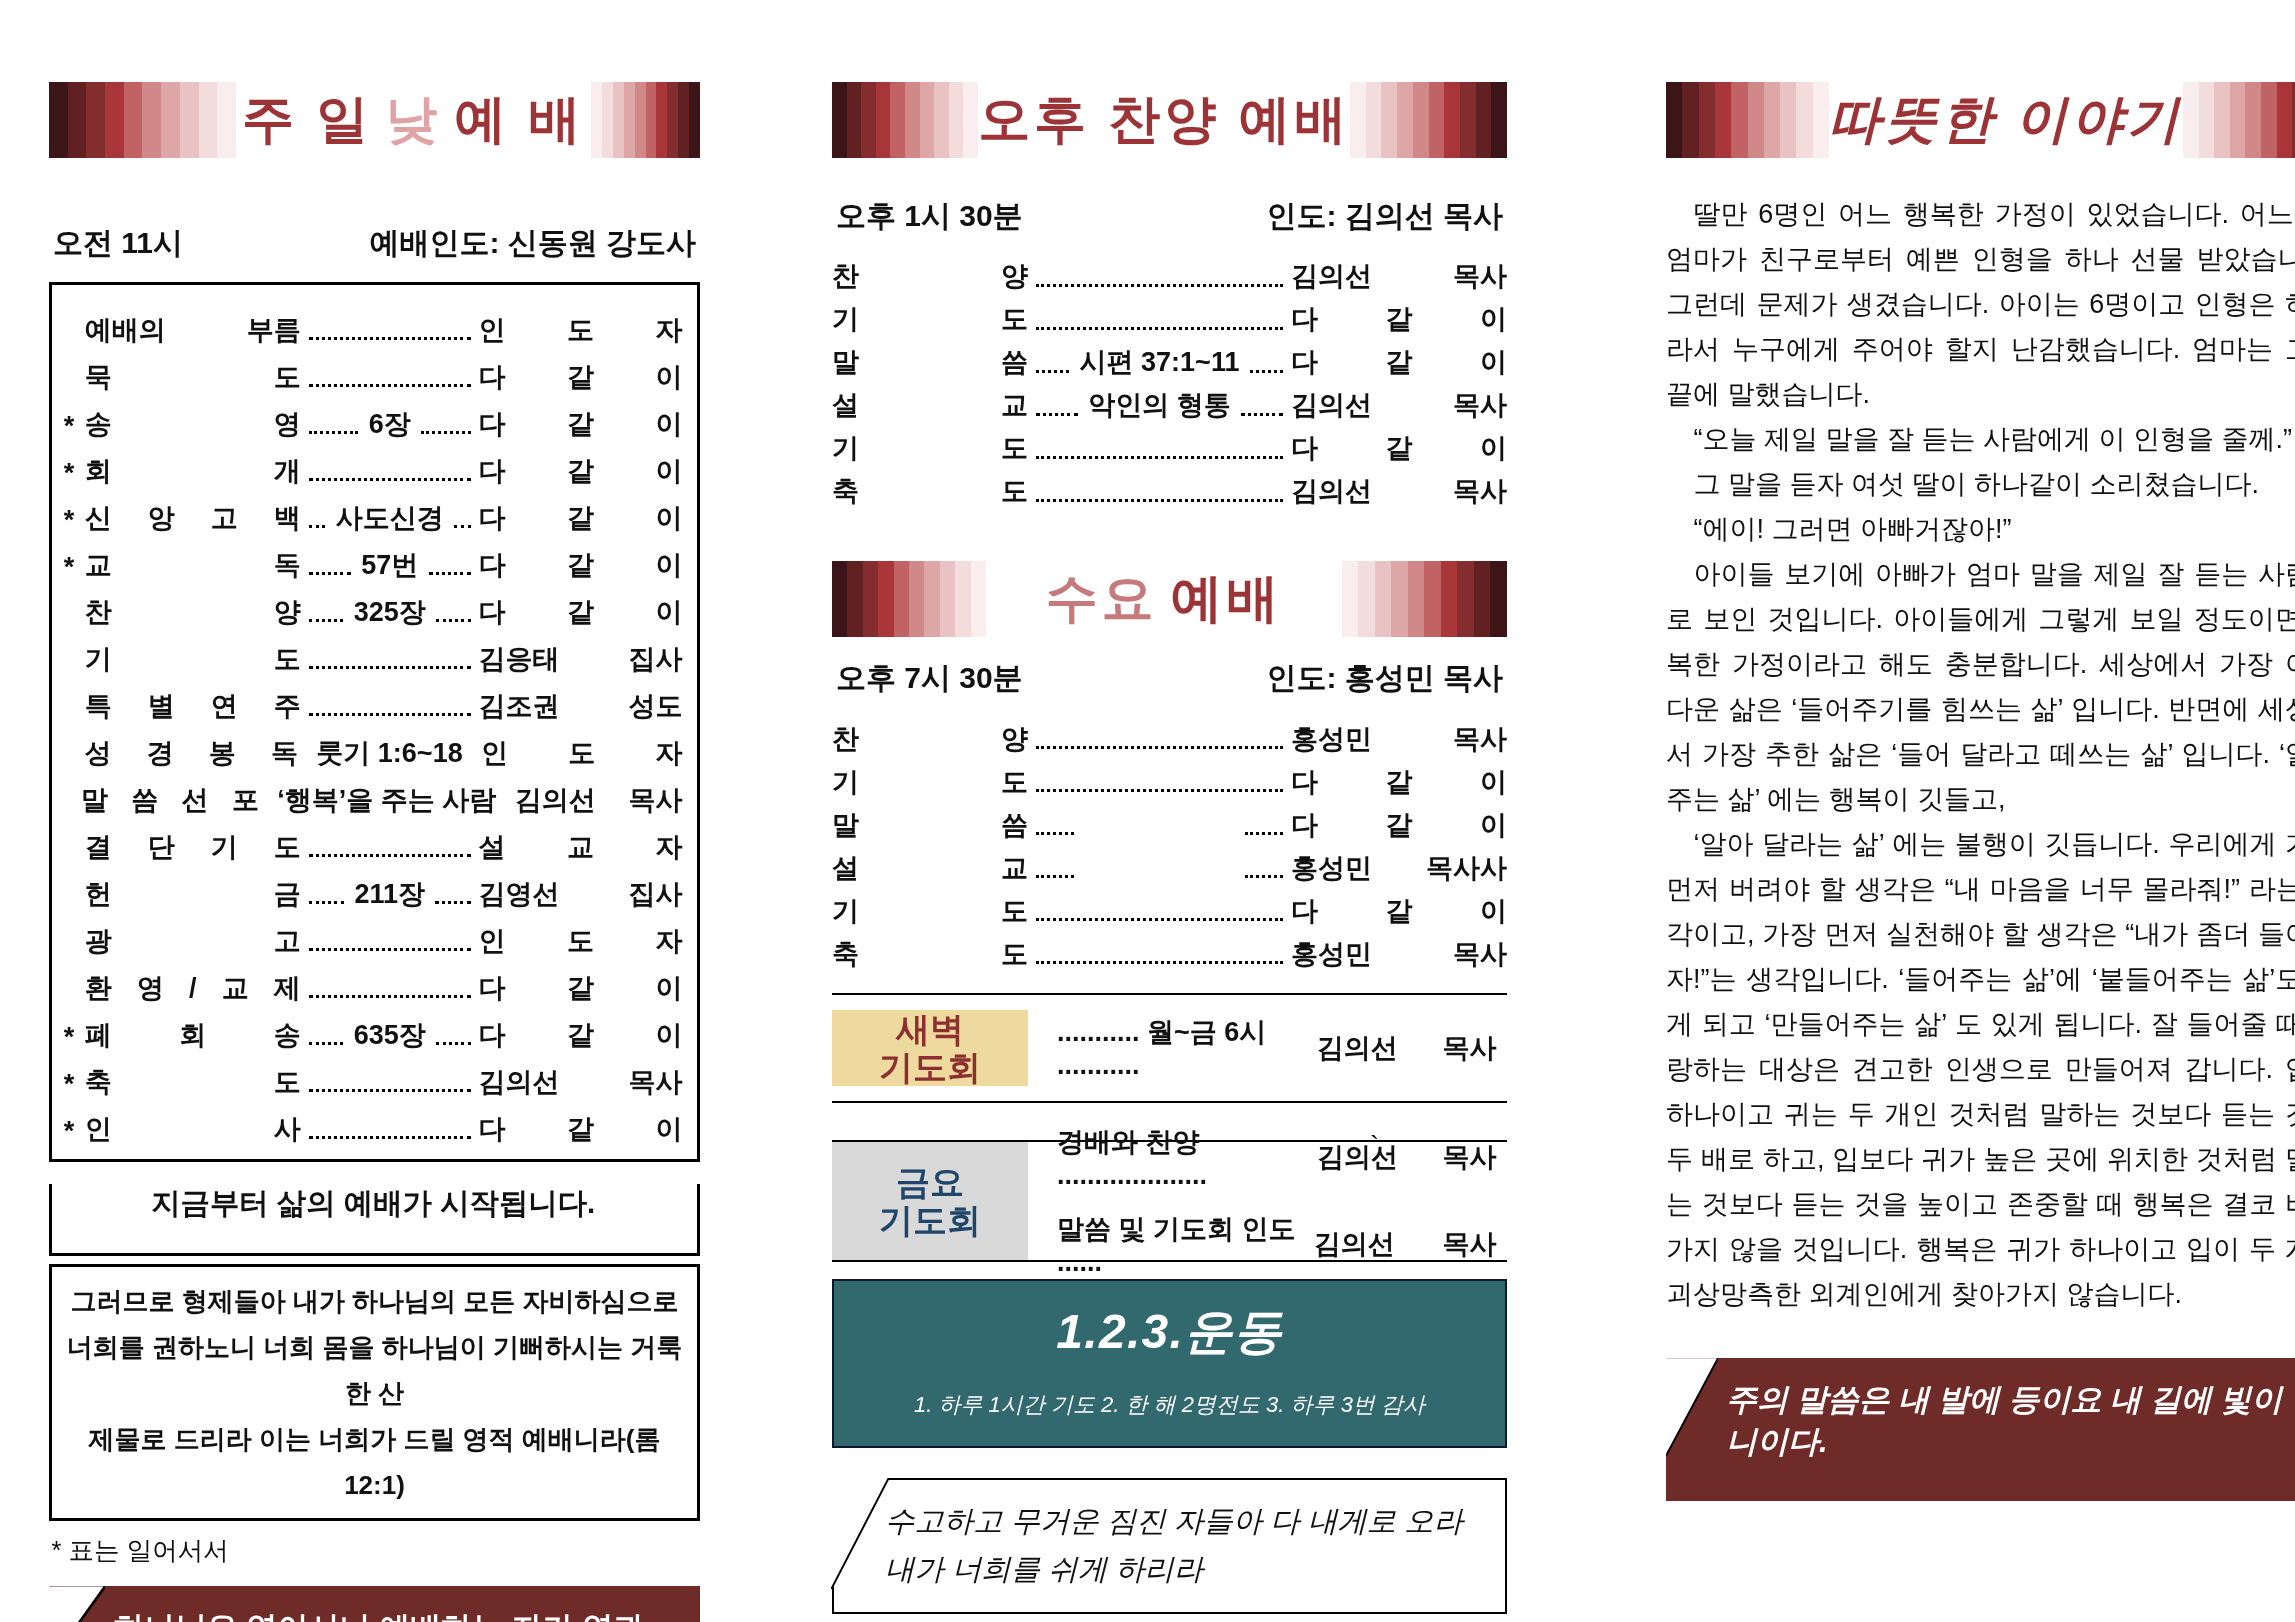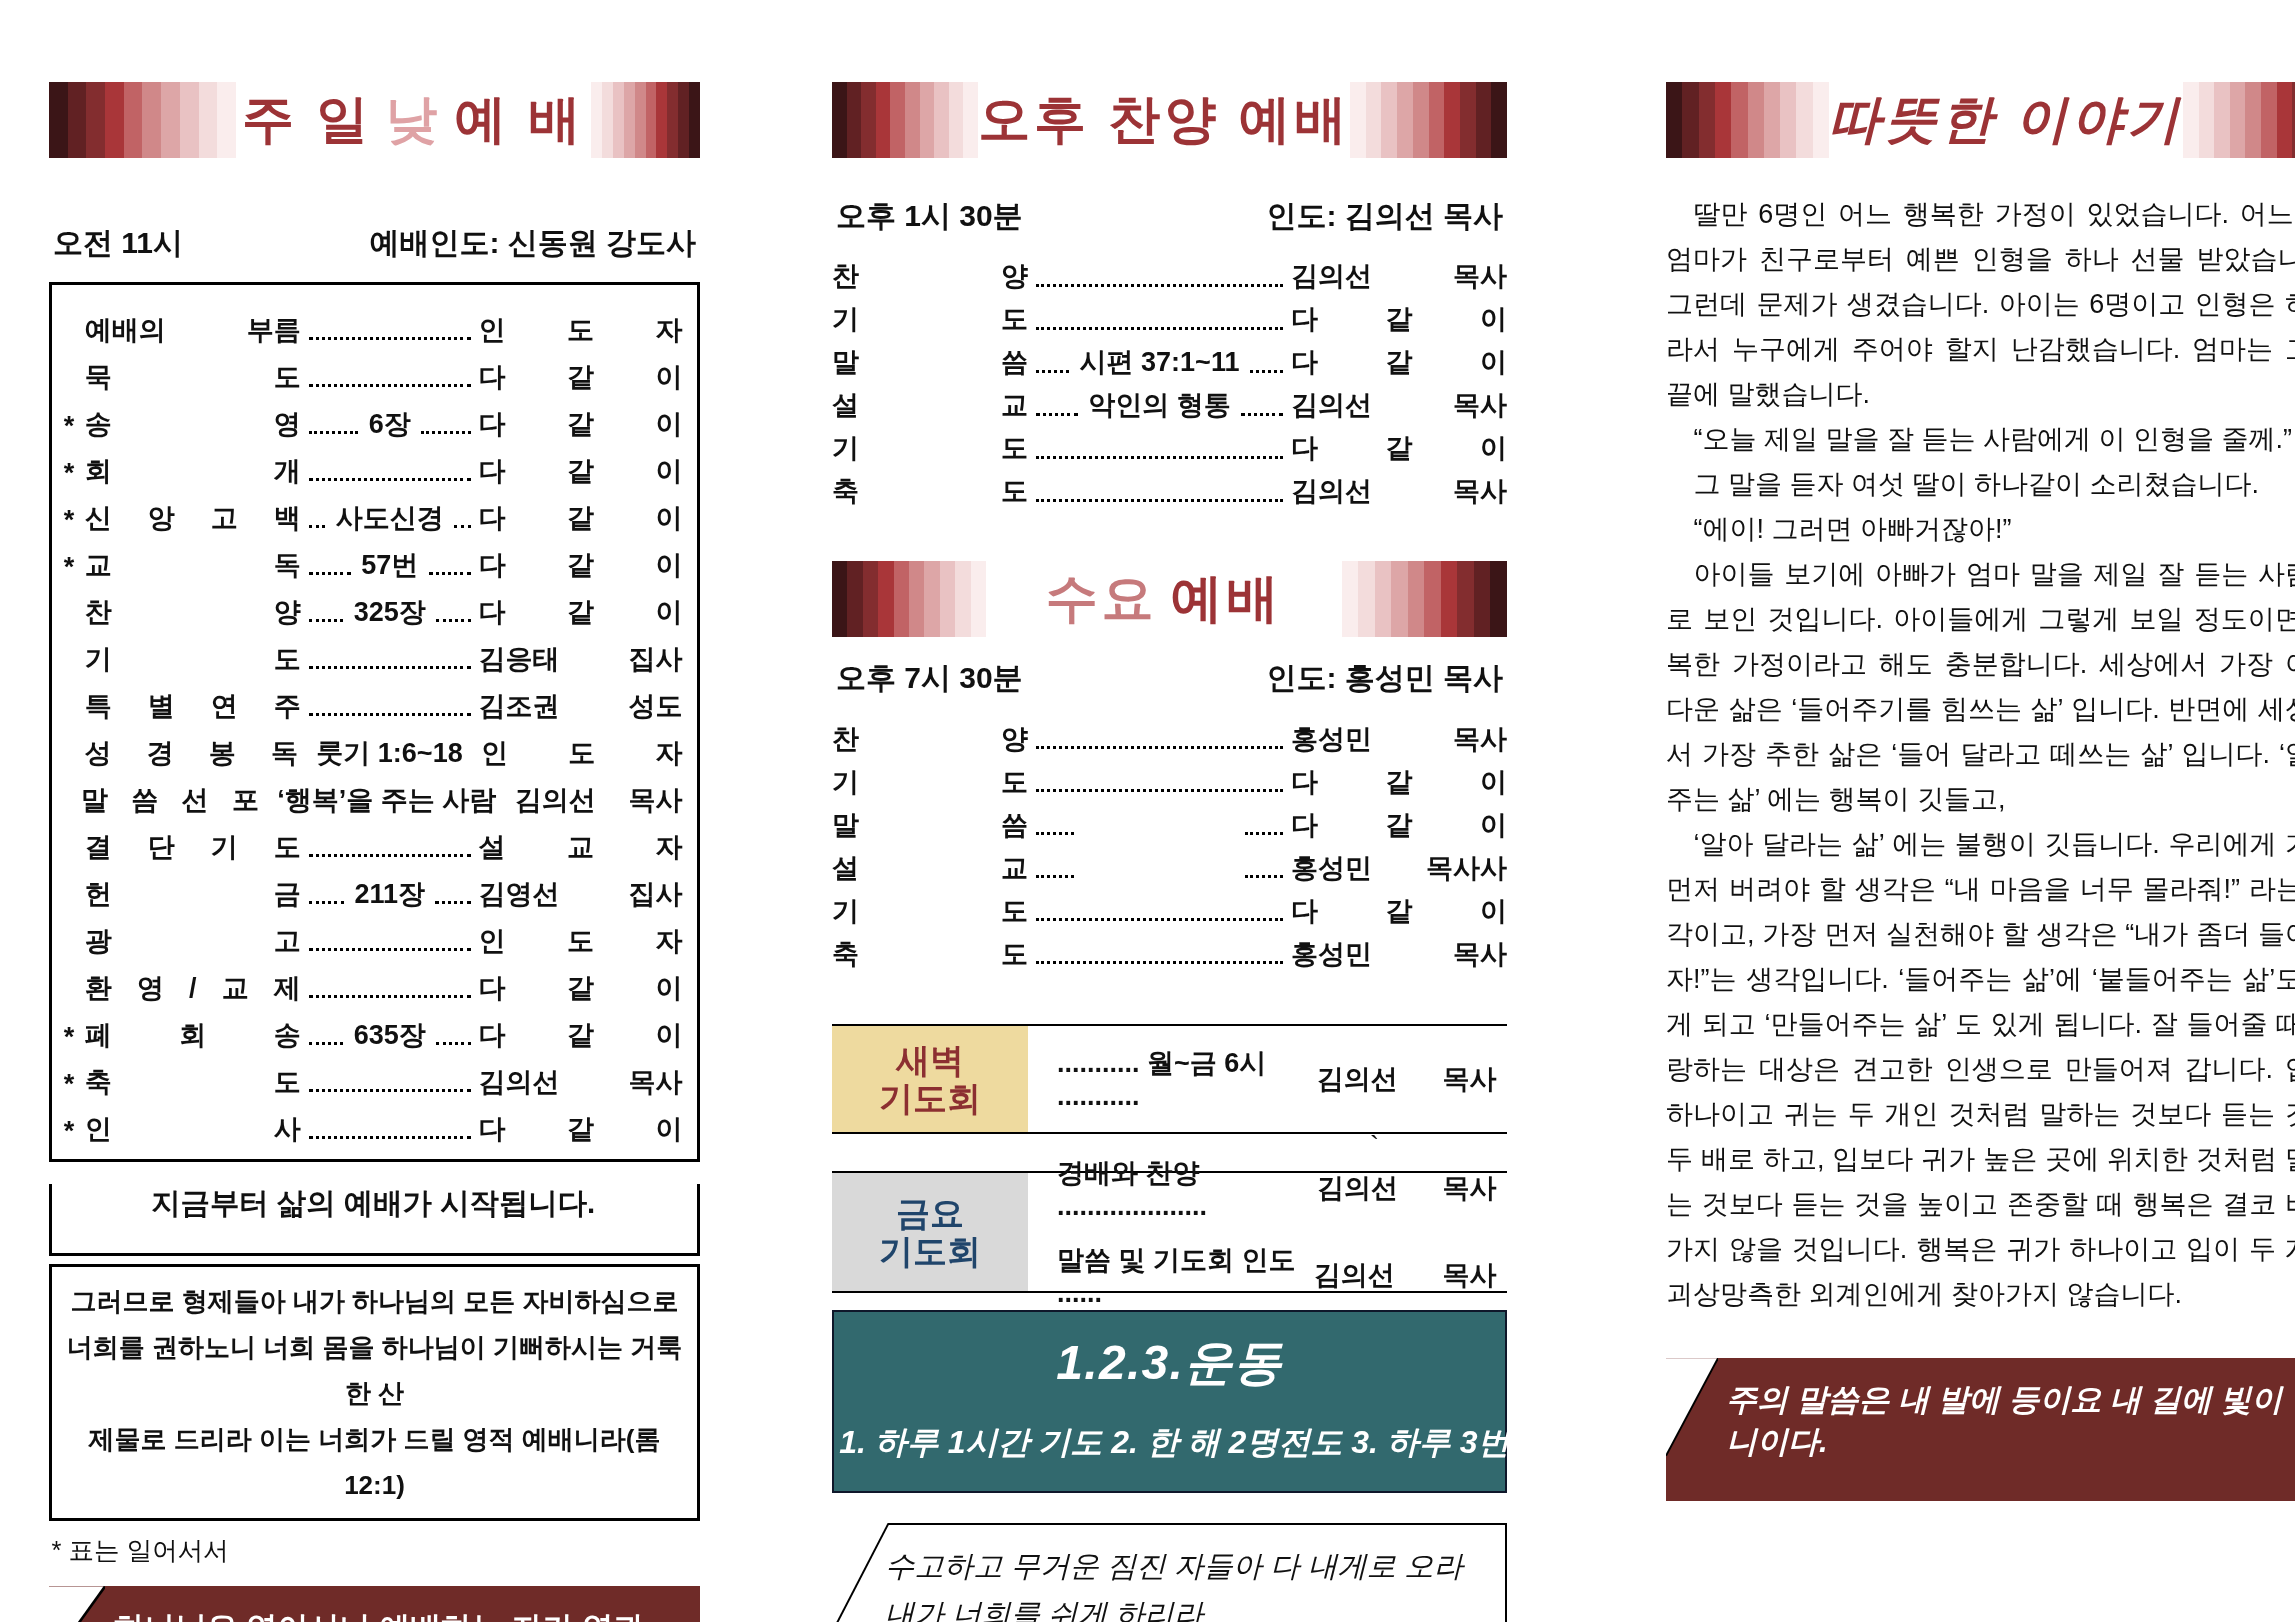--- a/index.html
+++ b/index.html
@@ -50,33 +50,33 @@
   
   .banner{position:relative;background:#6f2b28;color:#fff;font-weight:700;margin-top:18.3px;}
   .banner .fold{position:absolute;left:0;top:0;}
   .banner1{padding:17px 18.3px 17px 65px;font-size:31px;line-height:1.6;}
   .banner3{width:577px;padding:21px 15.7px 38px 60px;font-size:31px;font-style:italic;margin-top:41px;}
 
   
   .ptable{display:flex;border-top:2.6px solid #000;border-bottom:2.6px solid #000;}
   .pl{width:196px;display:flex;flex-direction:column;align-items:center;justify-content:center;
       font-size:34px;font-weight:700;line-height:1.12;}
-  .dawn{margin-top:52px;height:106px;}
+  .dawn{margin-top:21px;height:106px;align-items:center;}
   .dawn .pl{background:#eeda9f;color:#8c2f31;}
   .fri{margin-top:37px;height:118px;}
   .fri .pl{background:#d9d9d9;color:#20456b;}
   .pb{flex:1;display:flex;flex-direction:column;justify-content:center;gap:19.6px;padding:7.9px 10.5px 7.9px 29px;}
   .prow{display:flex;justify-content:space-between;align-items:center;font-size:27px;font-weight:700;}
   .prow .nm{width:207px;text-align:justify;text-align-last:justify;}
   .stray{position:absolute;left:538px;top:1048px;font-size:27.5px;}
 
   .move{background:#32696e;border:2px solid #0f172a;color:#fff;text-align:center;
         padding:19.6px 5.2px 26px;font-style:italic;margin-top:17px;}
   .move .t{font-size:48px;font-weight:700;letter-spacing:1.3px;}
-  .move .l{font-size:32px;font-weight:700;margin-top:26px;white-space:nowrap;}
+  .move .l{font-size:22px;font-weight:400;margin-top:26px;white-space:nowrap;}
 
   .qbox{position:relative;border:2.6px solid #000;margin-top:30px;
         padding:17px 15.7px 19.6px 51px;font-size:29.4px;font-style:italic;line-height:1.62;font-weight:500;}
   .qbox .fold{position:absolute;left:-2.6px;top:-2.6px;}
 
   
   .story-title{text-align:center;font-size:36px;font-weight:700;margin-top:60px;letter-spacing:2.6px;}
   .story{margin-top:34px;}
   .story p{margin:0;text-align:justify;font-size:27px;line-height:45px;font-weight:500;}
   .story p.indent{text-indent:27.5px;}

